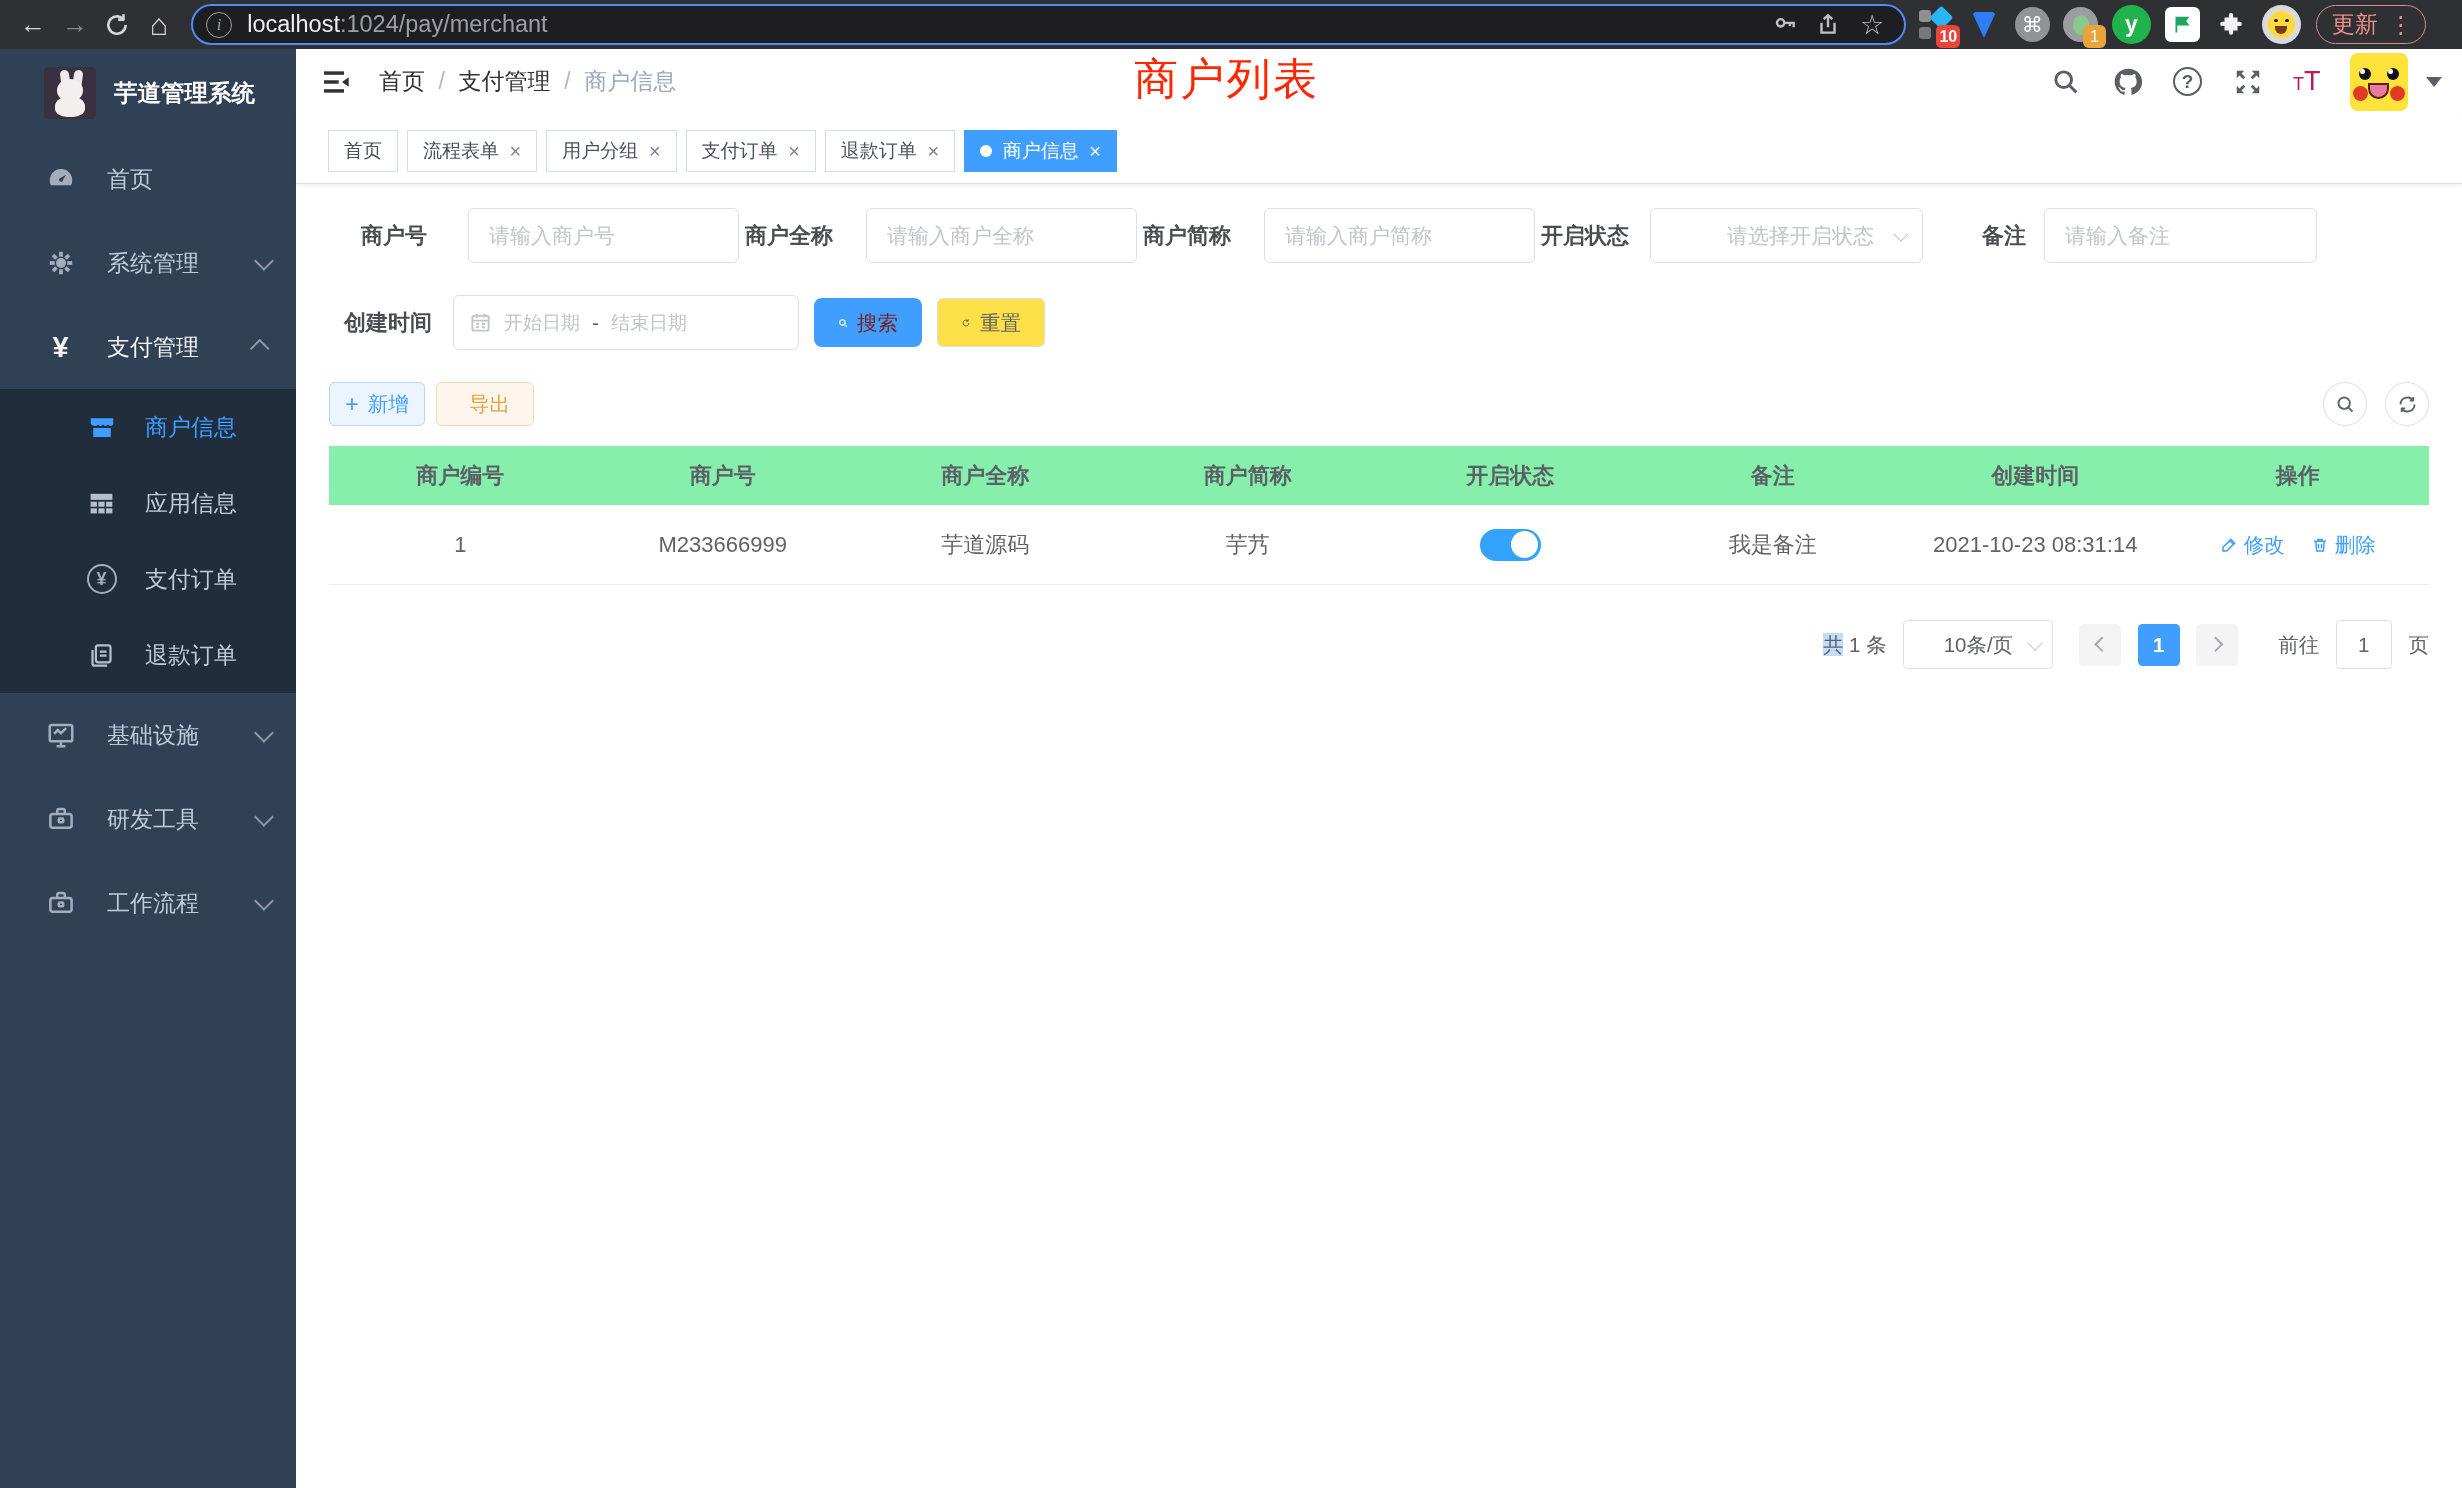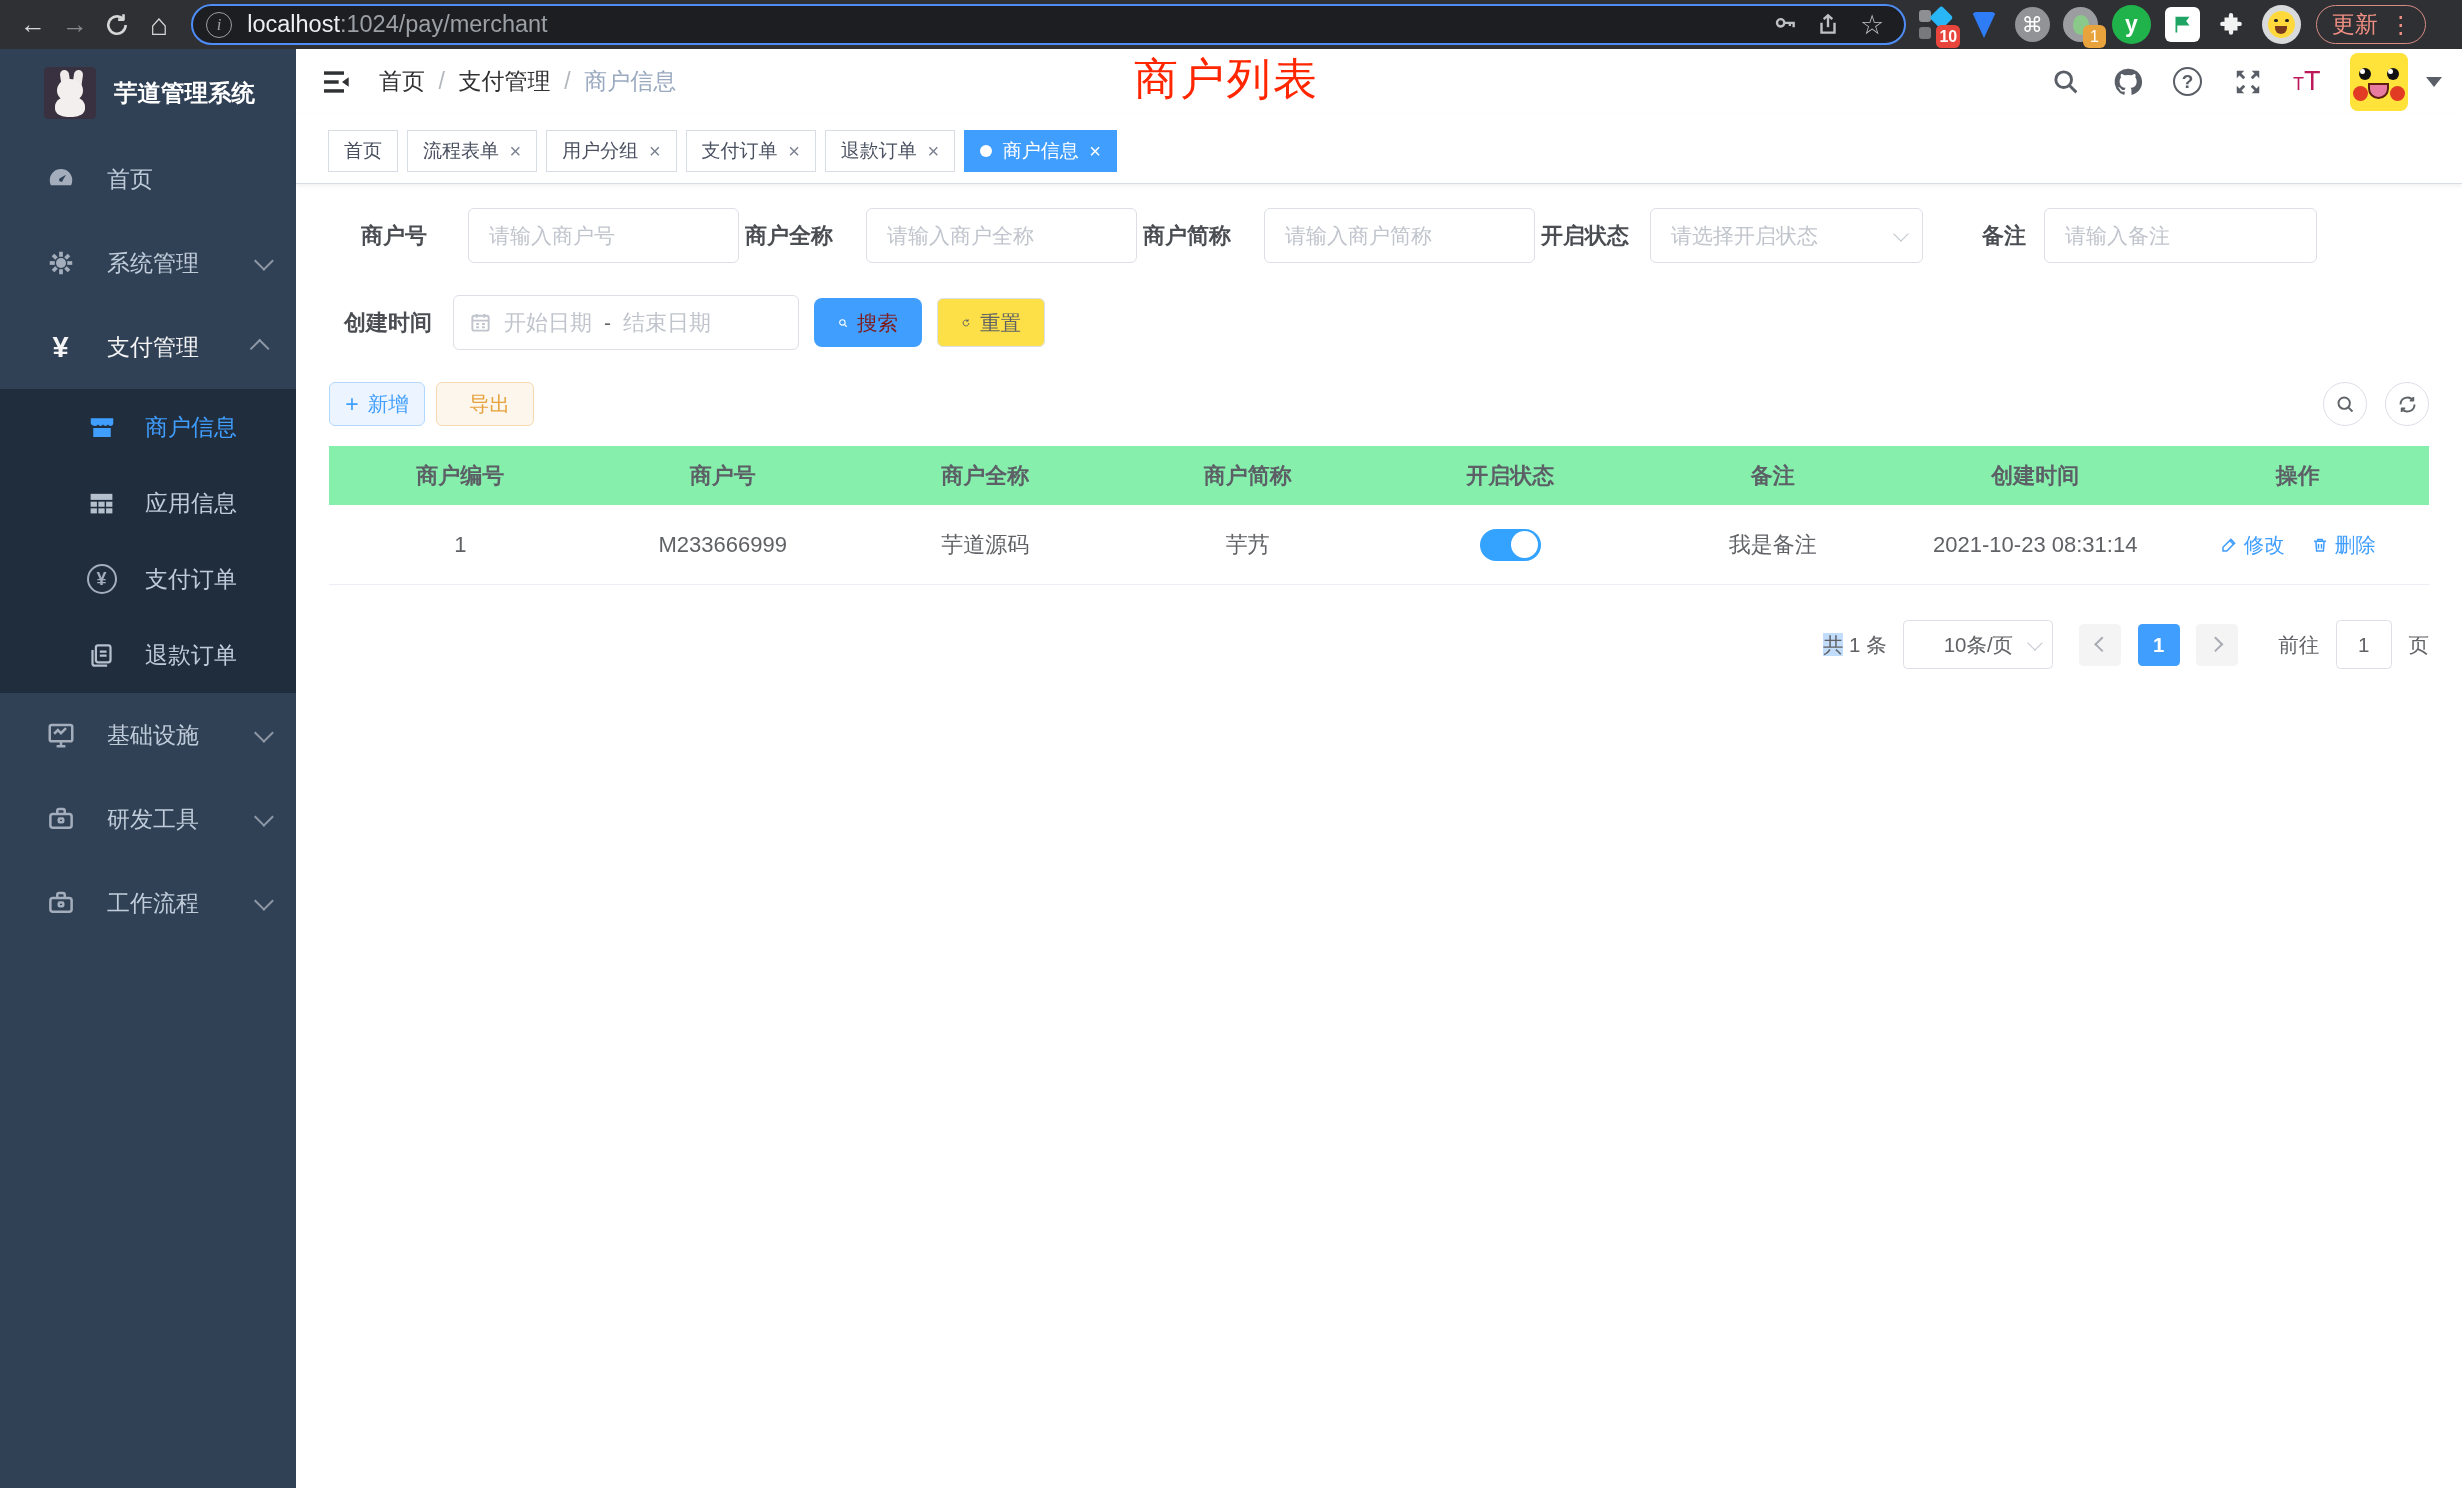--- a/index.html
+++ b/index.html
@@ -78,24 +78,24 @@
   .tab-dot { width:12px; height:12px; border-radius:50%; background:#fff; }
 
   
   .content { flex:1 1 auto; padding:24px 33px 0 33px; }
   .form-row { display:flex; align-items:center; margin-bottom:32px; }
   .field { display:flex; align-items:center; }
   .flabel { font-size:22px; font-weight:bold; color:#4a4d52; text-align:right; white-space:nowrap; }
   .inp { height:55px; border:1.5px solid #dcdfe6; border-radius:6px; background:#fff; font-size:21px; color:#606266; padding:0 20px; outline:none; font-family:inherit; }
   .inp::placeholder { color:#c0c4cc; }
   .sel { position:relative; display:flex; align-items:center; }
-  .sel .inp { width:100%; padding-right:48px; }
+  .sel .inp { width:100%; padding-right:48px;text-align:right; }
   .sel-chev { position:absolute; right:18px; width:10.6px; height:10.6px; border-right:1.9px solid #c0c4cc; border-bottom:1.9px solid #c0c4cc; transform:rotate(45deg) translateY(-2.3px); pointer-events:none; }
   .daterange { width:346px; height:55px; border:1.5px solid #dcdfe6; border-radius:6px; display:flex; align-items:center; padding:0 15px; gap:12px; }
-  .dr-ph { font-size:22px; color:#c0c4cc; white-space:nowrap; }
+  .dr-ph { font-size:19px; color:#c0c4cc; white-space:nowrap; }
   .dr-sep { font-size:21px; color:#c0c4cc; }
   .cal-ico { color:#c0c4cc; flex:0 0 auto; display:flex; }
   .btn { height:49px; border-radius:6px; font-size:20.5px; display:inline-flex; align-items:center; justify-content:center; gap:9px; cursor:pointer; border:1.5px solid transparent; padding:0 23px; white-space:nowrap; }
   .btn-primary { background:#409eff; color:#7f1d1d;border-radius:8px; }
   .btn-plain { background:#fde047; border-color:#dcdfe6; color:#606266; }
   .btn-add { background:#ecf5ff; border-color:#b3d8ff; color:#409eff; height:44px; }
   .btn-export { background:#fdf6ec; border-color:#f5dab1; color:#e6a23c; height:44px; }
   .ops-row { display:flex; align-items:center; margin-bottom:20px; }
   .ops-right { margin-left:auto; display:flex; gap:18px; }
   .circ-btn { width:44px; height:44px; border:1.5px solid #dcdfe6; border-radius:50%; background:#fff; display:flex; align-items:center; justify-content:center; color:#5f6368; cursor:pointer; }

